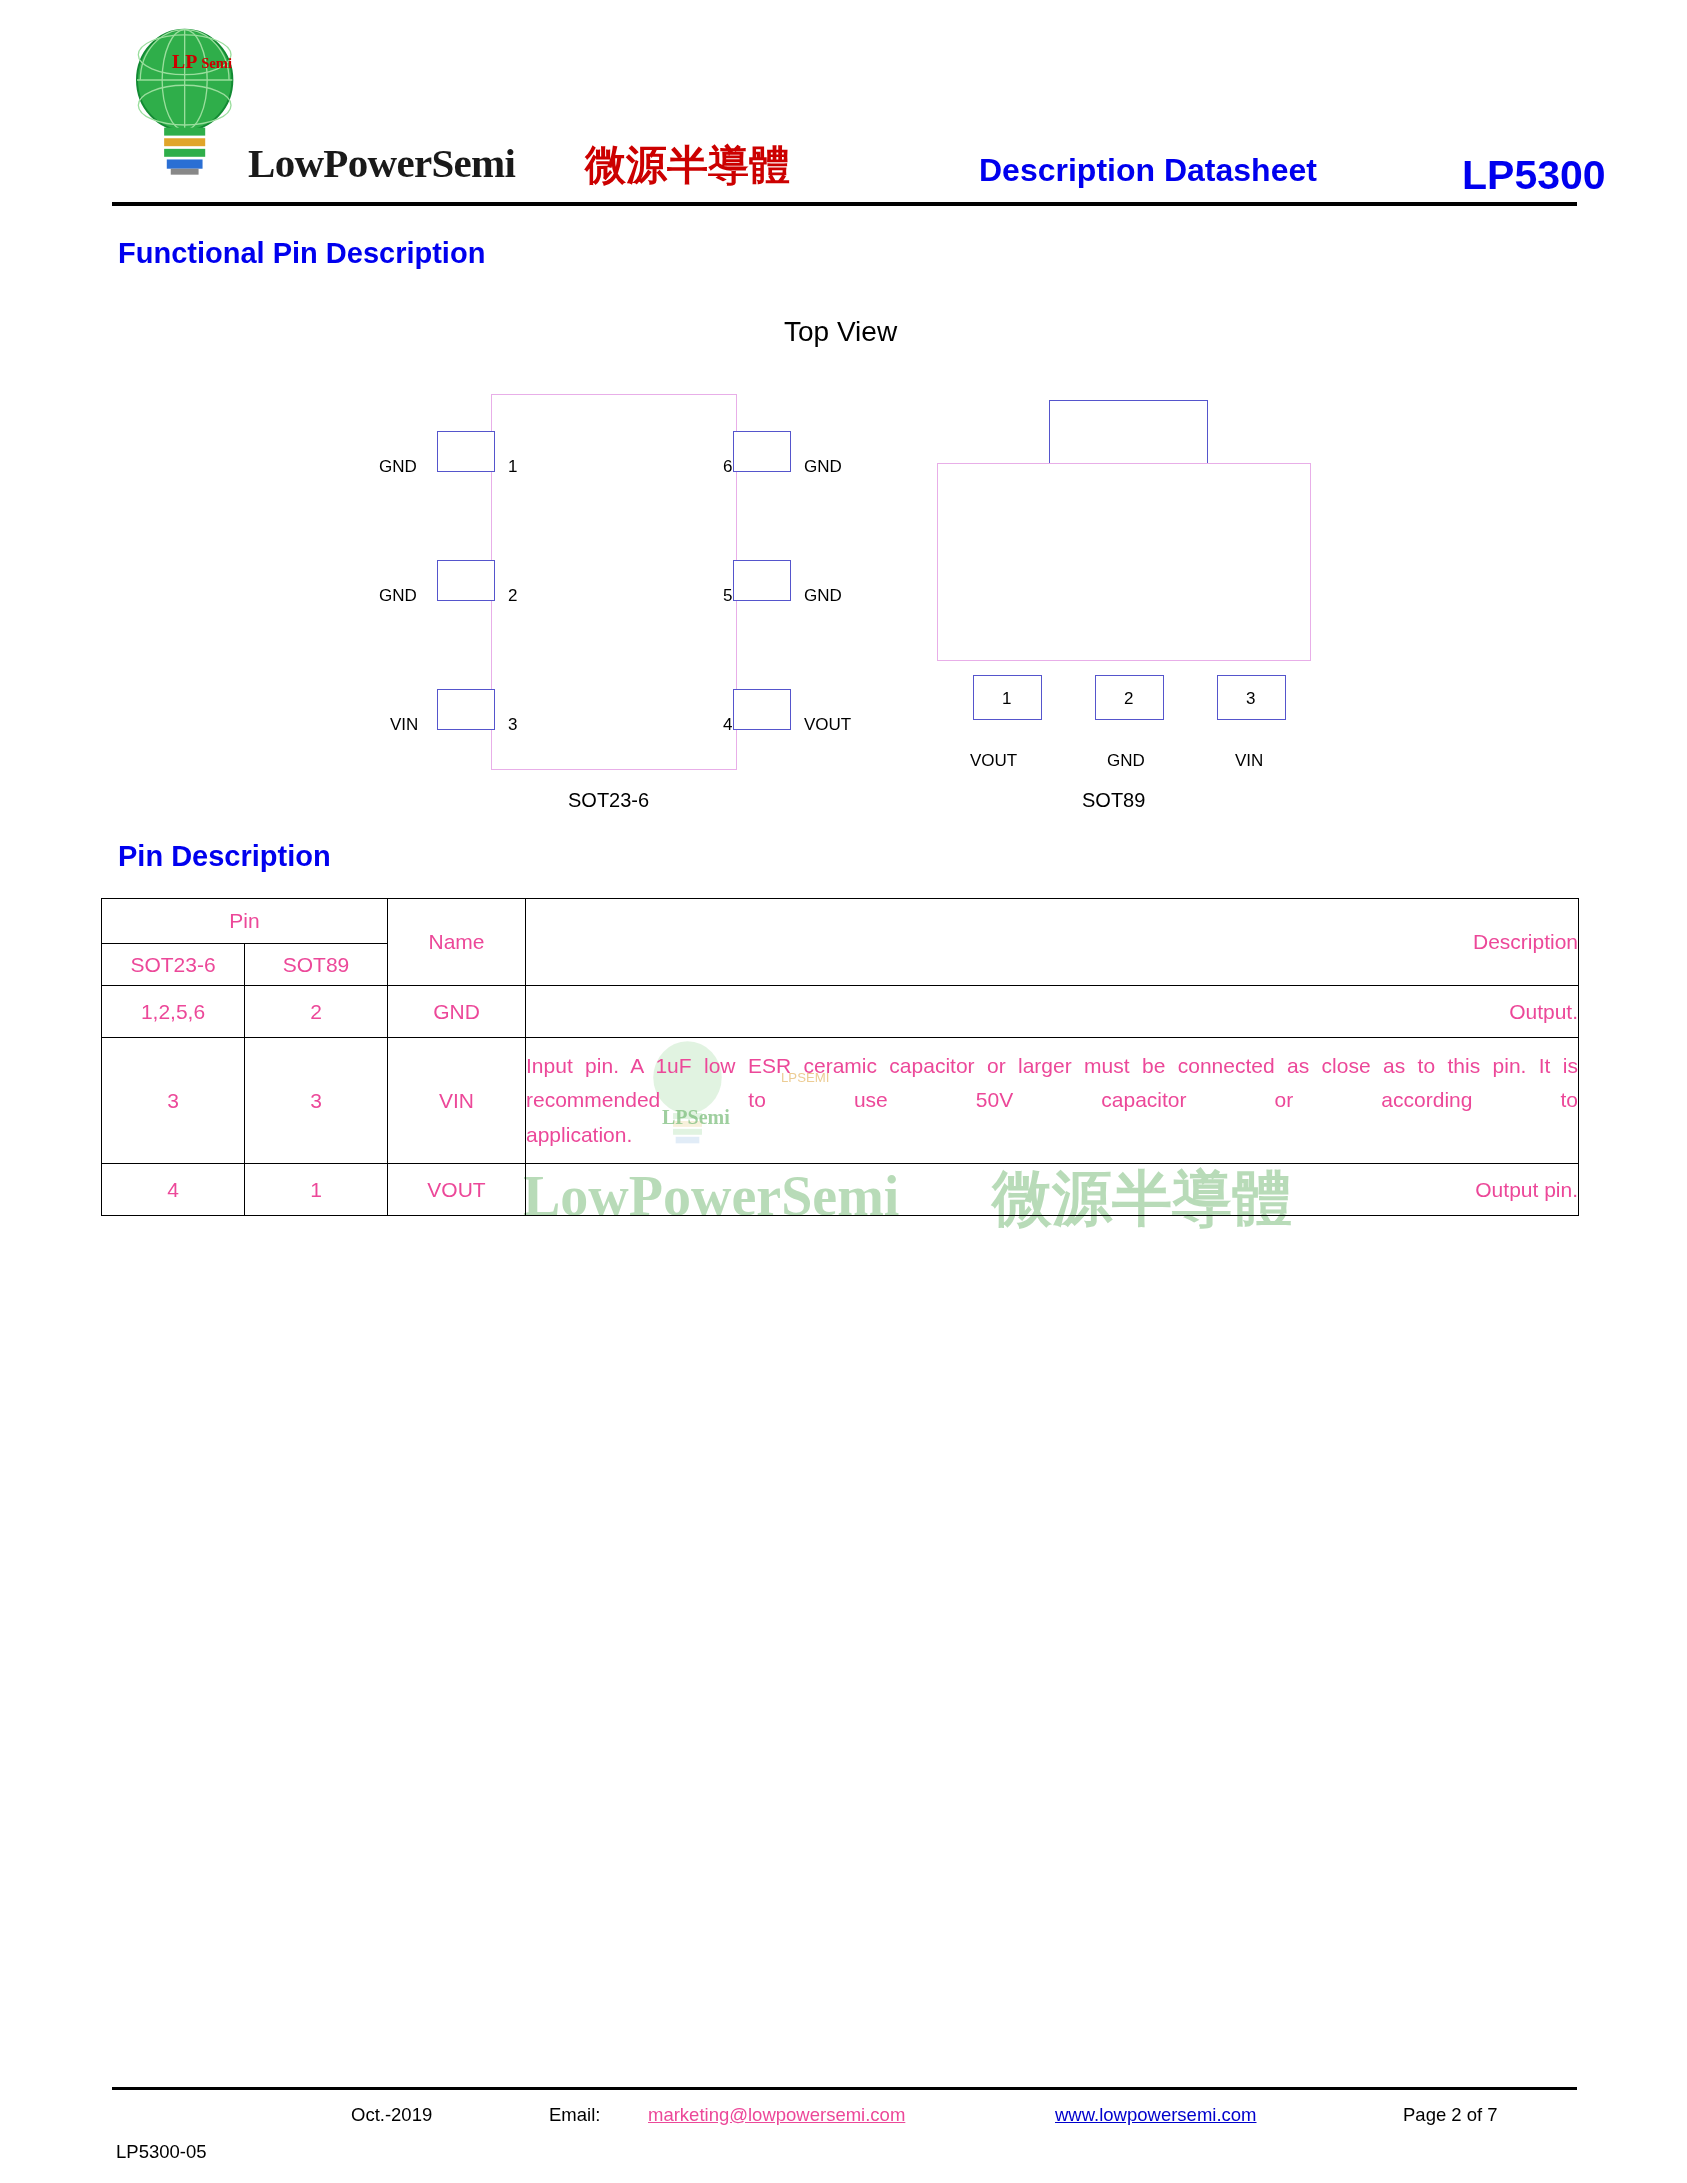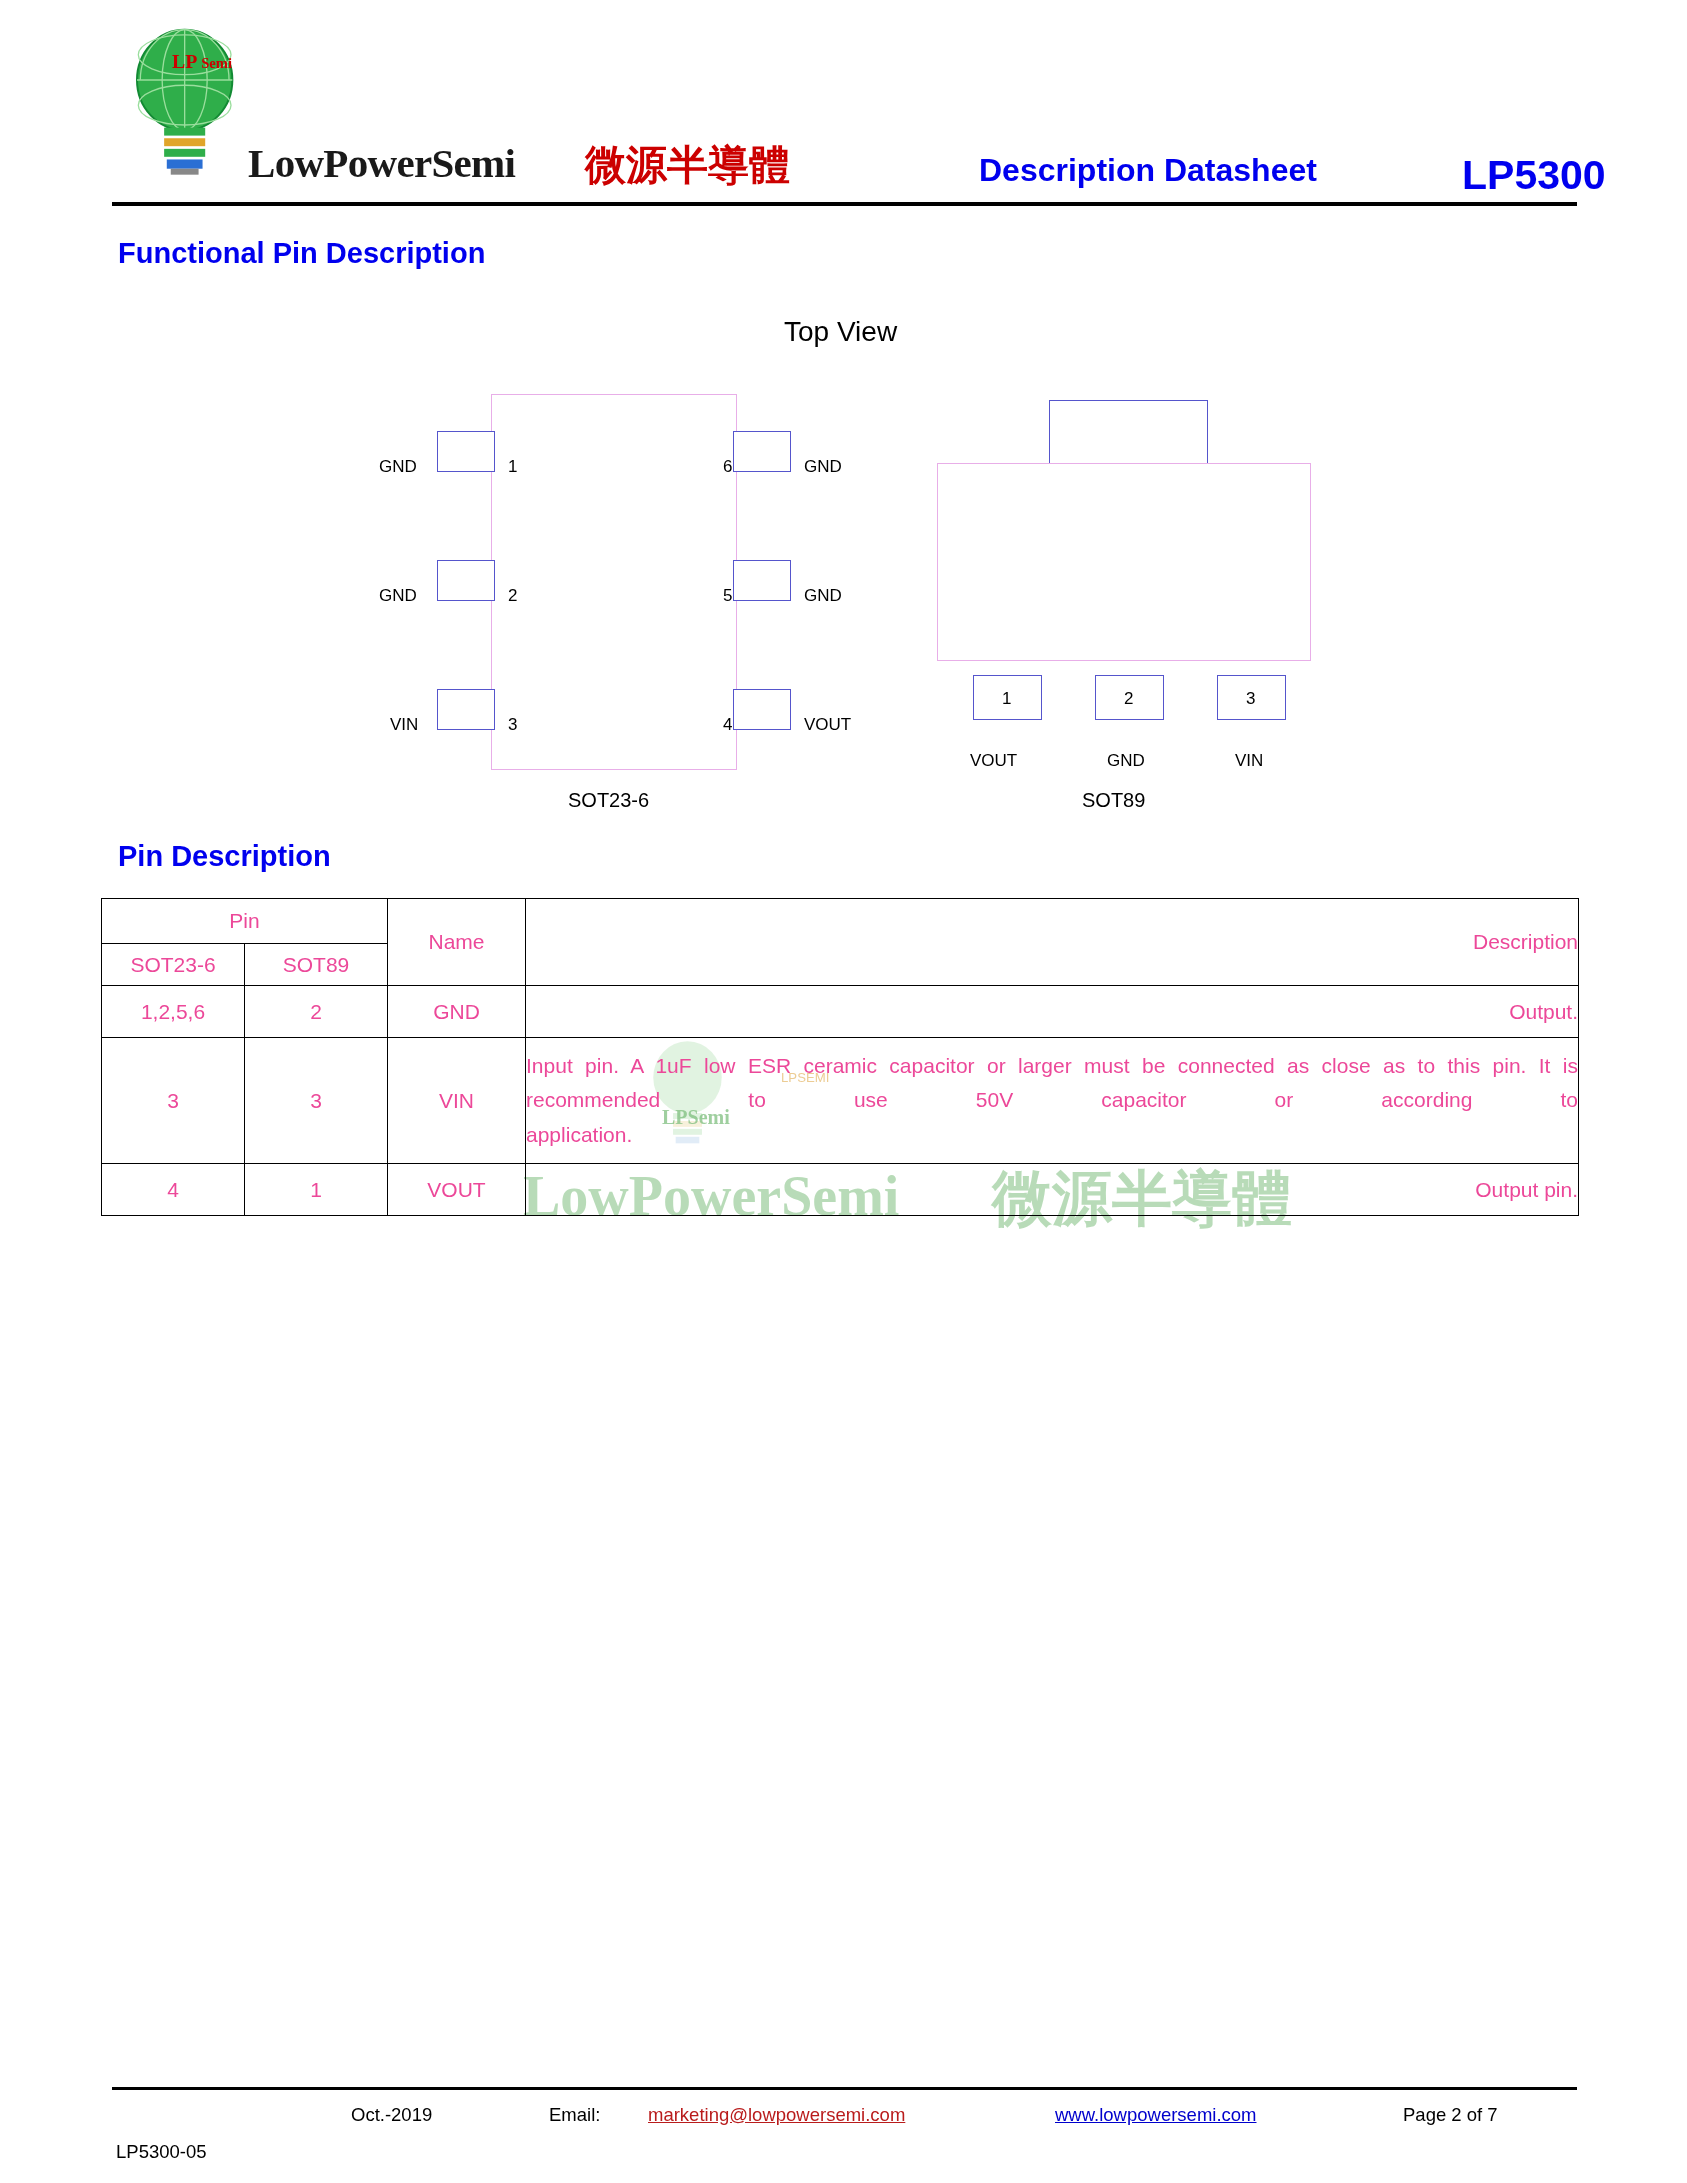--- a/index.html
+++ b/index.html
@@ -274,21 +274,21 @@
   .foot {
     position: absolute;
     top: 2104px;
     font-size: 18.5px;
     color: #000;
     white-space: nowrap;
   }
   #foot-doc { left: 116px; margin-top: 37px; }
   #foot-date { left: 351px; }
   #foot-email-lbl { left: 549px; }
-  #foot-email { left: 648px; color: #b91c1c; text-decoration: underline; }
+  #foot-email { left: 648px; color: #ec4899; text-decoration: underline; }
   #foot-web { left: 1055px; color: #0000cc; text-decoration: underline; }
   #foot-page { left: 1403px; }
 </style>
 </head>
 <body>
 
 <div class="page">
 
   <div class="header">
 

